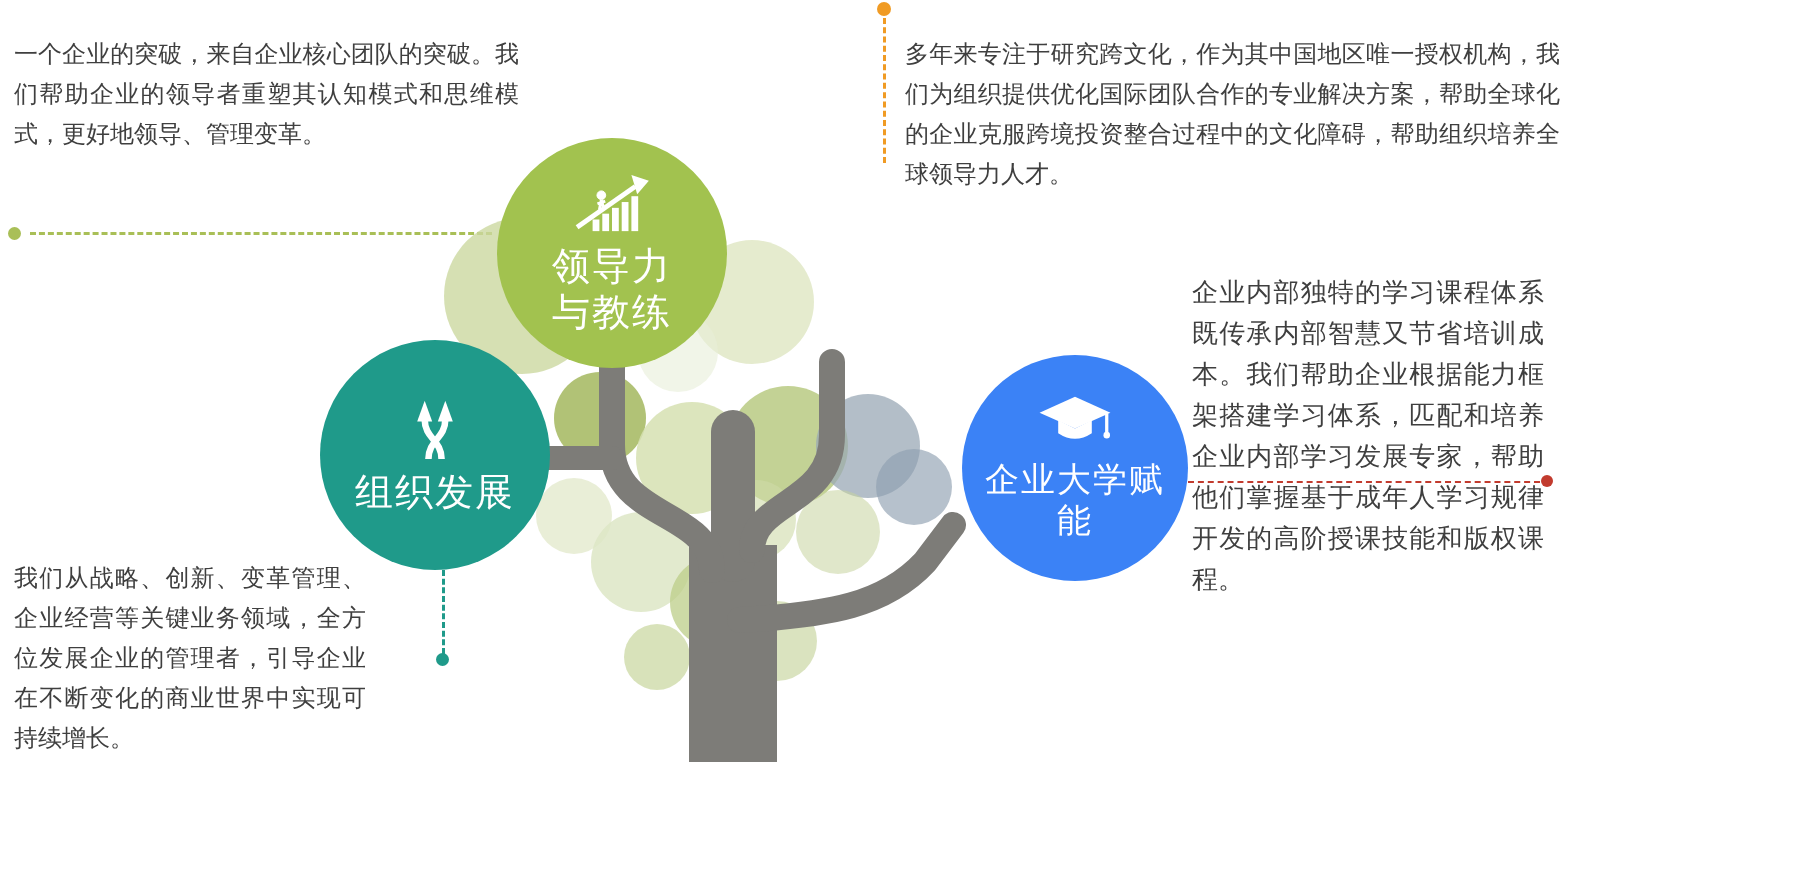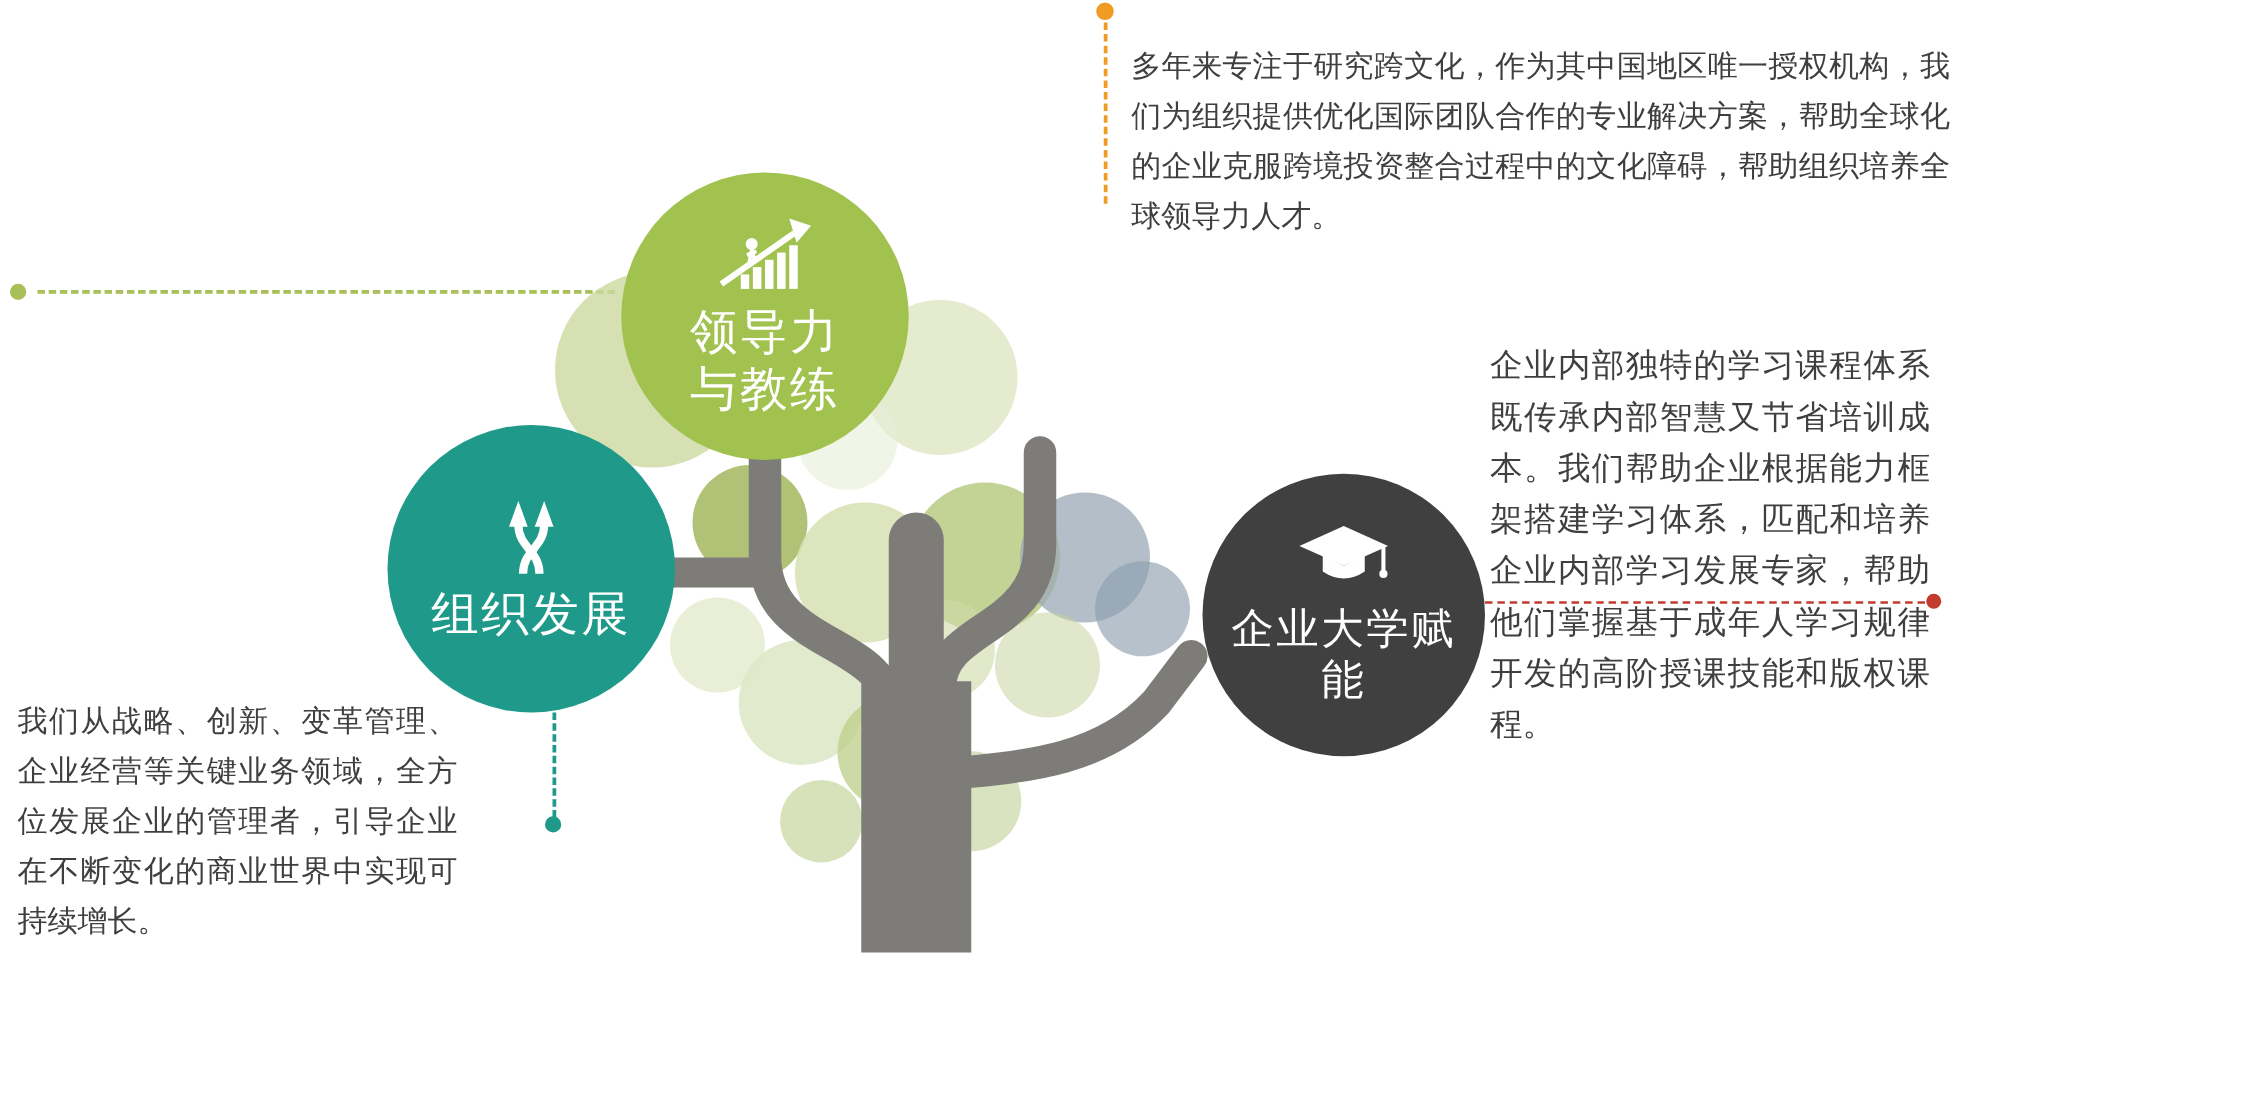--- a/index.html
+++ b/index.html
@@ -30,22 +30,22 @@
   .conn-teal-dot   { left:436px; top:653px; width:13px; height:13px; background:#1f9a8a; }
   .conn-red-line   { left:1188px;top:481px; width:352px;  border-top:2px dashed #c23b2e; }
   .conn-red-dot    { left:1541px;top:475px; width:12px; height:12px; background:#c23b2e; }
 
   
   .node { position:absolute; border-radius:50%; color:#fff; display:flex; flex-direction:column;
           align-items:center; justify-content:center; text-align:center; z-index:3;
           font-family:"Liberation Serif", serif; }
   .node-leadership { left:497px; top:138px; width:230px; height:230px; background:#a2c24f; }
   .node-culture    { left:764px; top:165px; width:236px; height:236px; background:#f09b24; }
-  .node-org        { left:310px; top:340px; width:230px; height:230px; background:#1f9a8a; }
-  .node-university { left:962px; top:379px; width:226px; height:226px; background:#404040; }
+  .node-org        { left:320px; top:340px; width:230px; height:230px; background:#1f9a8a; }
+  .node-university { left:962px; top:355px; width:226px; height:226px; background:#3b82f6; }
 
   .node-title { font-size:38px; line-height:1.22; letter-spacing:2px; }
   .node-culture .node-title { font-size:34px; }
   .node-university .node-title { font-size:34px; }
   .node-sub-mono { font-family:"DejaVu Sans Mono", monospace; font-size:19px; font-weight:bold;
                    letter-spacing:1px; margin-top:7px; }
   .node-sub { font-size:19px; letter-spacing:3px; margin-top:2px; }
   .node-icon { margin-bottom:8px; flex:none; }
 </style>
 </head>
@@ -89,20 +89,21 @@
 
   <div class="dot conn-orange-dot"></div>
   <div class="dash-v conn-orange-line"></div>
 
   <div class="dash-v conn-teal-line"></div>
   <div class="dot conn-teal-dot"></div>
 
   <div class="dash-h conn-red-line"></div>
   <div class="dot conn-red-dot"></div>
 
+  <div class="para para-tl">一个企业的突破，来自企业核心团队的突破。我们帮助企业的领导者重塑其认知模式和思维模式，更好地领导、管理变革。</div>
   <div class="para para-tr">多年来专注于研究跨文化，作为其中国地区唯一授权机构，我们为组织提供优化国际团队合作的专业解决方案，帮助全球化的企业克服跨境投资整合过程中的文化障碍，帮助组织培养全球领导力人才。</div>
   <div class="para para-r">企业内部独特的学习课程体系既传承内部智慧又节省培训成本。我们帮助企业根据能力框架搭建学习体系，匹配和培养企业内部学习发展专家，帮助他们掌握基于成年人学习规律开发的高阶授课技能和版权课程。</div>
   <div class="para para-bl">我们从战略、创新、变革管理、企业经营等关键业务领域，全方位发展企业的管理者，引导企业在不断变化的商业世界中实现可持续增长。</div>
 
   <div class="node node-leadership">
     <svg class="node-icon" width="84" height="64" viewBox="0 0 84 66">
       <g fill="#fff">
         <rect x="22" y="50" width="7" height="12"></rect>
         <rect x="32" y="44" width="7" height="18"></rect>
         <rect x="42" y="38" width="7" height="24"></rect>

